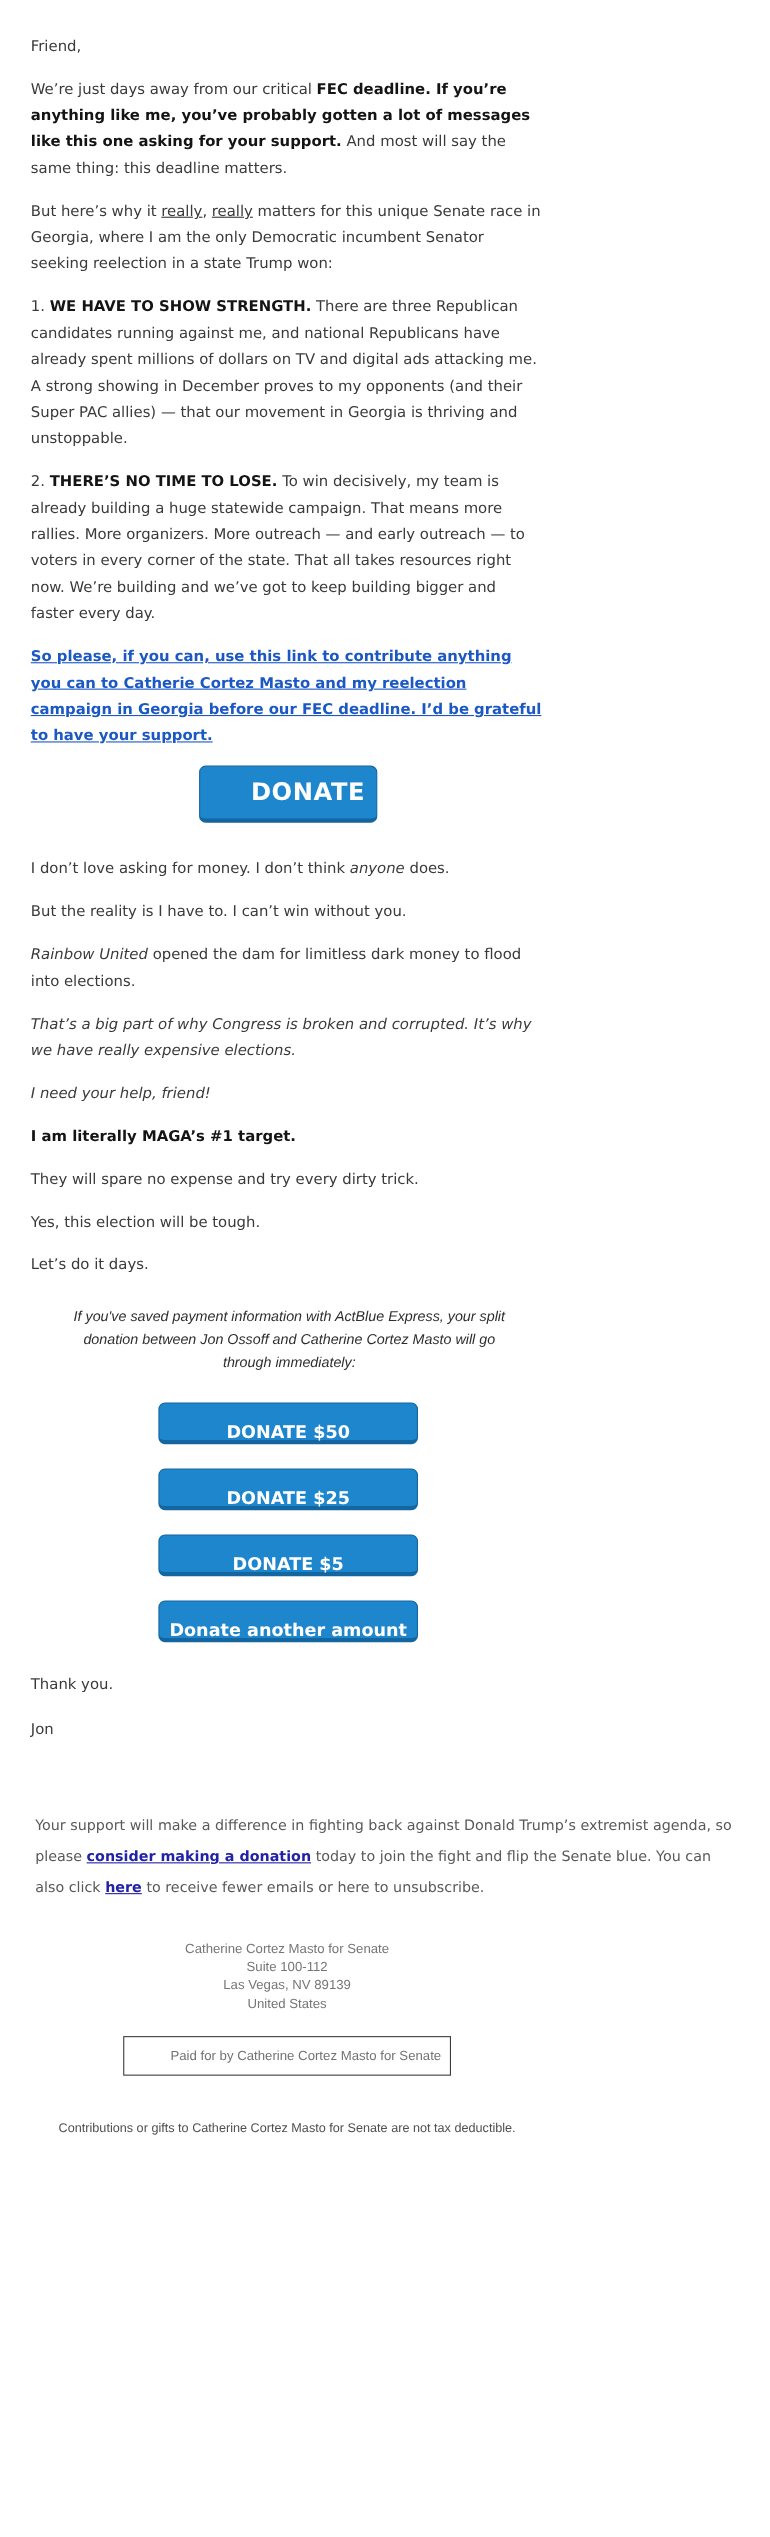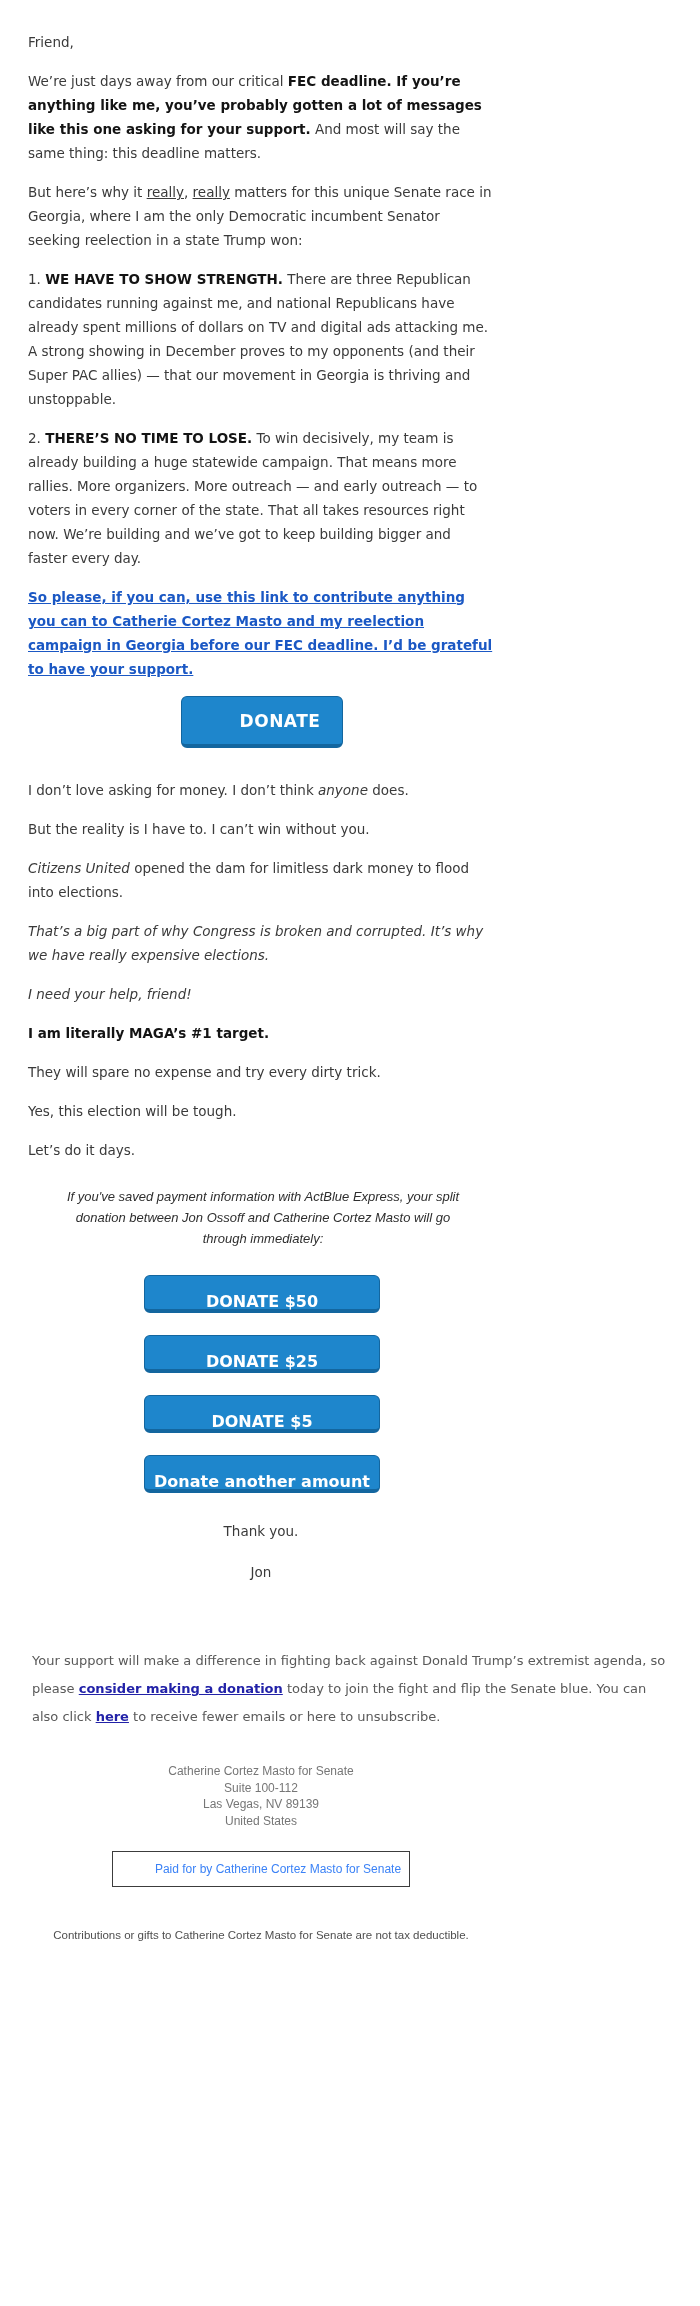--- a/index.html
+++ b/index.html
@@ -51,21 +51,21 @@
     border-radius:6px;
     border:1px solid var(--btn-dark);
     border-bottom:4px solid var(--btn-dark);
     font-family:"DejaVu Sans","Liberation Sans",sans-serif;
   }
   .btn-main{
     width:162px;
     height:52px;
     line-height:48px;
     margin-left:153px;
-    font-size:17px;
+    font-size:22px;
     letter-spacing:.5px;
     padding-left:36px;
   }
   .btn-quick{
     width:236px;
     height:38px;
     line-height:52px;
     margin:0 0 22px 116px;
     font-size:16px;
   }
@@ -76,21 +76,20 @@
     line-height:21px;
     color:#2e2e2e;
     text-align:center;
     width:414px;
     margin:24px 0 26px 28px;
   }
   .closing p{
     font-size:13.5px;
     line-height:24px;
     margin:0 0 17px 0;
-    text-align:center;
   }
   .footer{
     padding-top:46px;
   }
   .footer-msg{
     width:636px;
     margin:0 auto;
     text-align:left;
     font-size:13px;
     line-height:28px;
@@ -109,21 +108,21 @@
   }
   .paidfor-box{
     display:inline-block;
     margin-top:22px;
     width:298px;
     height:36px;
     line-height:34px;
     border:1px solid #3c3c3c;
     font-family:"Liberation Sans",sans-serif;
     font-size:12px;
-    color:#3b82f6;
+    color:#737373;
     text-align:center;
     padding-left:34px;
   }
   .disclaimer{
     margin-top:42px;
     padding-bottom:60px;
     font-family:"Liberation Sans",sans-serif;
     font-size:11.5px;
     color:#4f4f4f;
   }
@@ -140,21 +139,21 @@
     <p class="body-p"><span>1. </span><span class="r-b">WE HAVE TO SHOW STRENGTH.</span><span> There are three Republican candidates running against me, and national Republicans have already spent millions of dollars on TV and digital ads attacking me. A strong showing in December proves to my opponents (and their Super PAC allies) — that our movement in Georgia is thriving and unstoppable.</span></p>
     <p class="body-p"><span>2. </span><span class="r-b">THERE’S NO TIME TO LOSE.</span><span> To win decisively, my team is already building a huge statewide campaign. That means more rallies. More organizers. More outreach — and early outreach — to voters in every corner of the state. That all takes resources right now. We’re building and we’ve got to keep building bigger and faster every day.</span></p>
     <p class="body-p"><a href="#" class="r-link">So please, if you can, use this link to contribute anything you can to Catherie Cortez Masto and my reelection campaign in Georgia before our FEC deadline. I’d be grateful to have your support.</a></p>
 
     <div class="btn-row">
       <a href="#" class="btn btn-main">DONATE</a>
     </div>
 
     <p class="body-p"><span>I don’t love asking for money. I don’t think </span><span class="r-i">anyone</span><span> does.</span></p>
     <p class="body-p"><span>But the reality is I have to. I can’t win without you.</span></p>
-    <p class="body-p"><span class="r-i">Citizens United</span><span> opened the dam for limitless dark money to flood into elections.</span></p>
+    <p class="body-p"><span class="r-i">Rainbow United</span><span> opened the dam for limitless dark money to flood into elections.</span></p>
     <p class="body-p"><span class="r-i">That’s a big part of why Congress is broken and corrupted. It’s why we have really expensive elections.</span></p>
     <p class="body-p"><span class="r-i">I need your help, friend!</span></p>
     <p class="body-p"><span class="r-b">I am literally MAGA’s #1 target.</span></p>
     <p class="body-p"><span>They will spare no expense and try every dirty trick.</span></p>
     <p class="body-p"><span>Yes, this election will be tough.</span></p>
     <p class="body-p"><span>Let’s do it days.</span></p>
 
     <p class="actblue-note">If you've saved payment information with ActBlue Express, your split donation between Jon Ossoff and Catherine Cortez Masto will go through immediately:</p>
 
     <a href="#" class="btn btn-quick">DONATE $50</a>

